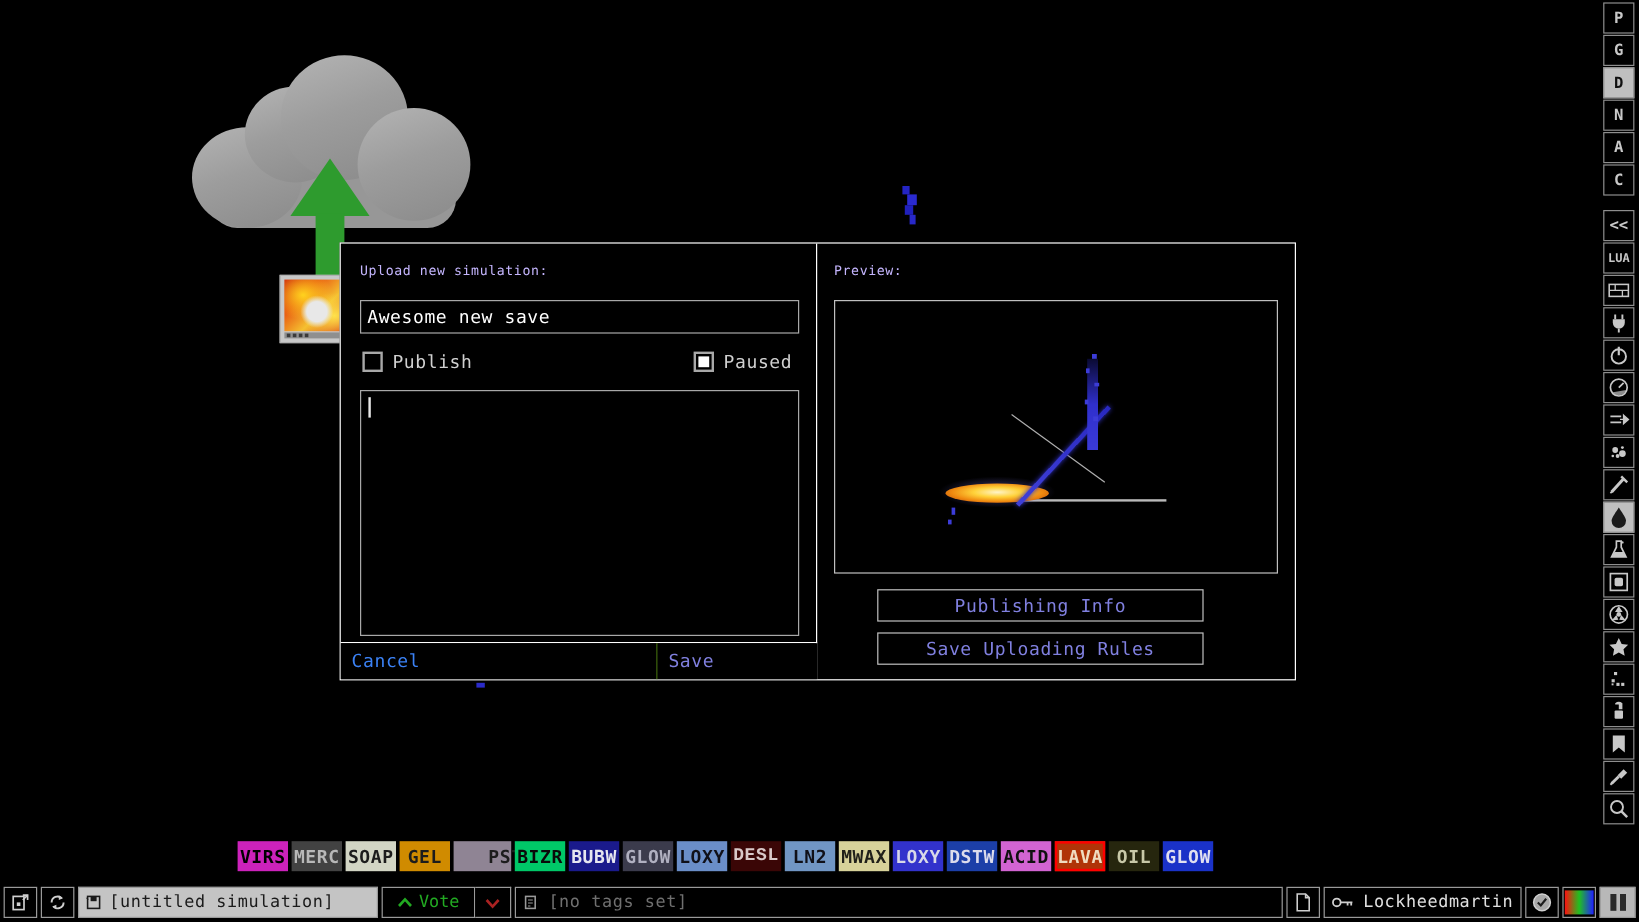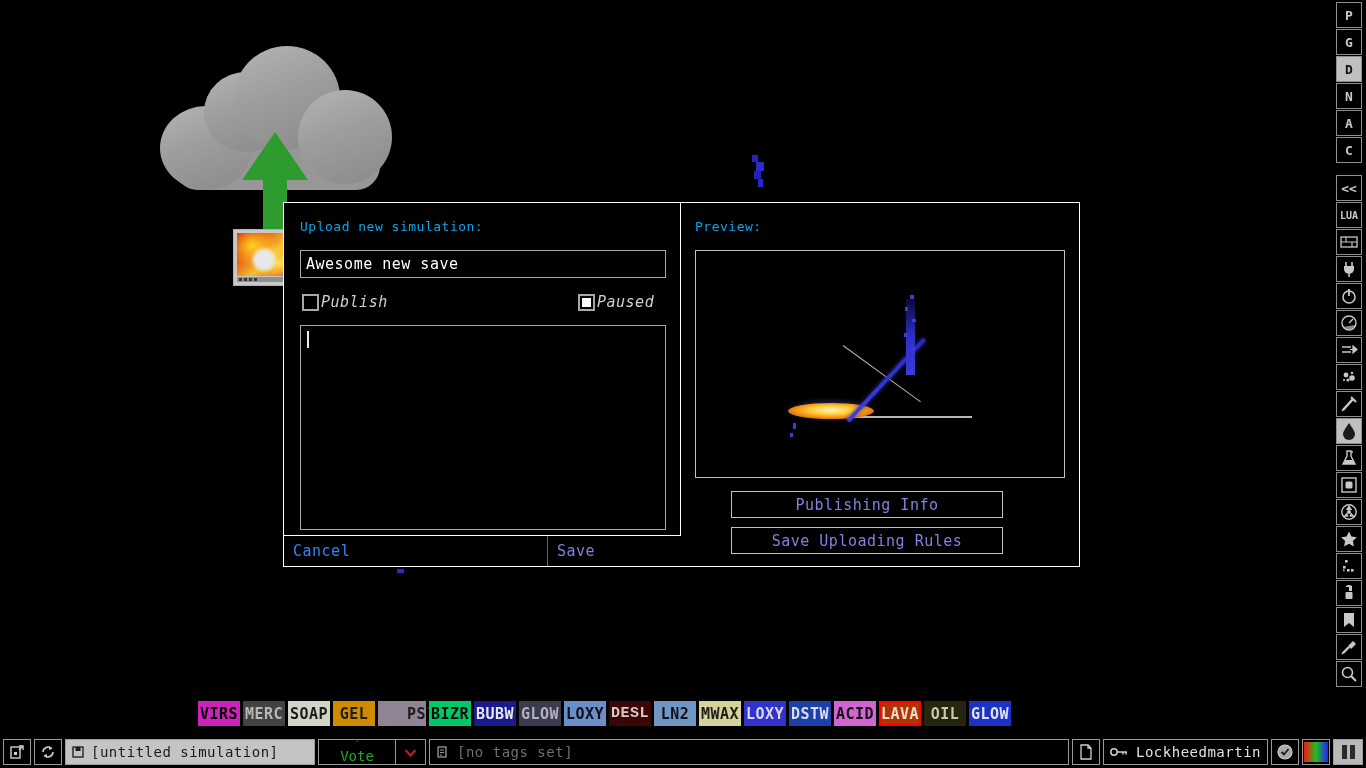--- a/index.html
+++ b/index.html
@@ -44,29 +44,29 @@
 
   
   .stray { position:absolute; background:#2020c8; }
 
   
   #upload-window { position:absolute; left:283px; top:202px; width:797px; height:365px;
     background:#000; border:1px solid #ffffff; display:flex; }
   #left-pane { position:relative; width:397px; border-right:1px solid #ffffff; }
   #right-pane { position:relative; flex:1; }
 
-  .pane-heading { position:absolute; color:#0ea5e9; font-size:13px; letter-spacing:0.5px;
+  .pane-heading { position:absolute; color:#c4b5fd; font-size:11px; letter-spacing:0.5px;
     white-space:nowrap; }
 
   #title-input { position:absolute; left:16px; top:47px; width:366px; height:28px;
     background:#000; border:1px solid #a8a8a8; color:#ffffff;
     font-family:"DejaVu Sans Mono", monospace; font-size:15px;
     padding:0 5px; line-height:26px; letter-spacing:0.5px; }
 
-  .checkbox-row { position:absolute; display:flex; align-items:center; gap:2px;font-style:italic; }
+  .checkbox-row { position:absolute; display:flex; gap:8px; }
   .cb-box { width:17px; height:17px; border:2px solid #a8a8a8; background:#000;
     position:relative; flex:none; }
   .cb-box.checked::after { content:""; position:absolute; left:2px; top:2px;
     right:2px; bottom:2px; background:#ffffff; }
   .cb-label { color:#d0d0d0; font-size:15px; letter-spacing:0.5px; }
 
   #description-box { position:absolute; left:16px; top:122px; width:366px; height:205px;
     background:#000; border:1px solid #a8a8a8; padding:5px 6px; }
   #desc-caret { display:inline-block; width:2px; height:17px; background:#e8e8e8;
     vertical-align:top; animation:blink 1.06s steps(1,end) infinite; }
@@ -123,21 +123,21 @@
   .sb-btn { height:26px; border:1px solid #9a9a9a; background:#000;
     display:flex; align-items:center; justify-content:center; color:#cfcfcf;
     font-size:14px; flex:none; }
   .sb-icon-btn { width:28px; }
   #sim-name-field { flex:none; width:250px; height:26px; background:#c4c4c4;
     border:1px solid #9a9a9a; color:#1a1a1a; font-size:14px; display:flex;
     align-items:center; gap:6px; padding-left:5px; letter-spacing:0.5px; }
   #vote-group { display:flex; flex:none; }
   #vote-up { width:78px; border:1px solid #9a9a9a; height:26px; background:#000;
     color:#22aa22; font-size:14px; display:flex; align-items:center;
-    justify-content:center; gap:5px;flex-direction:column; }
+    justify-content:center; gap:5px; }
   #vote-down { width:30px; border:1px solid #9a9a9a; border-left:none; height:26px;
     background:#000; color:#aa2222; font-size:15px; display:flex;
     align-items:center; justify-content:center; }
   #tags-field { flex:1; height:26px; background:#000; border:1px solid #9a9a9a;
     color:#707070; font-size:14px; display:flex; align-items:center; gap:7px;
     padding-left:6px; letter-spacing:0.5px; }
   #username-field { flex:none; height:26px; border:1px solid #9a9a9a; background:#000;
     color:#e0e0e0; font-size:14px; display:flex; align-items:center; gap:6px;
     padding:0 6px; letter-spacing:0.5px; }
   #rgb-swatch { width:24px; height:20px;

